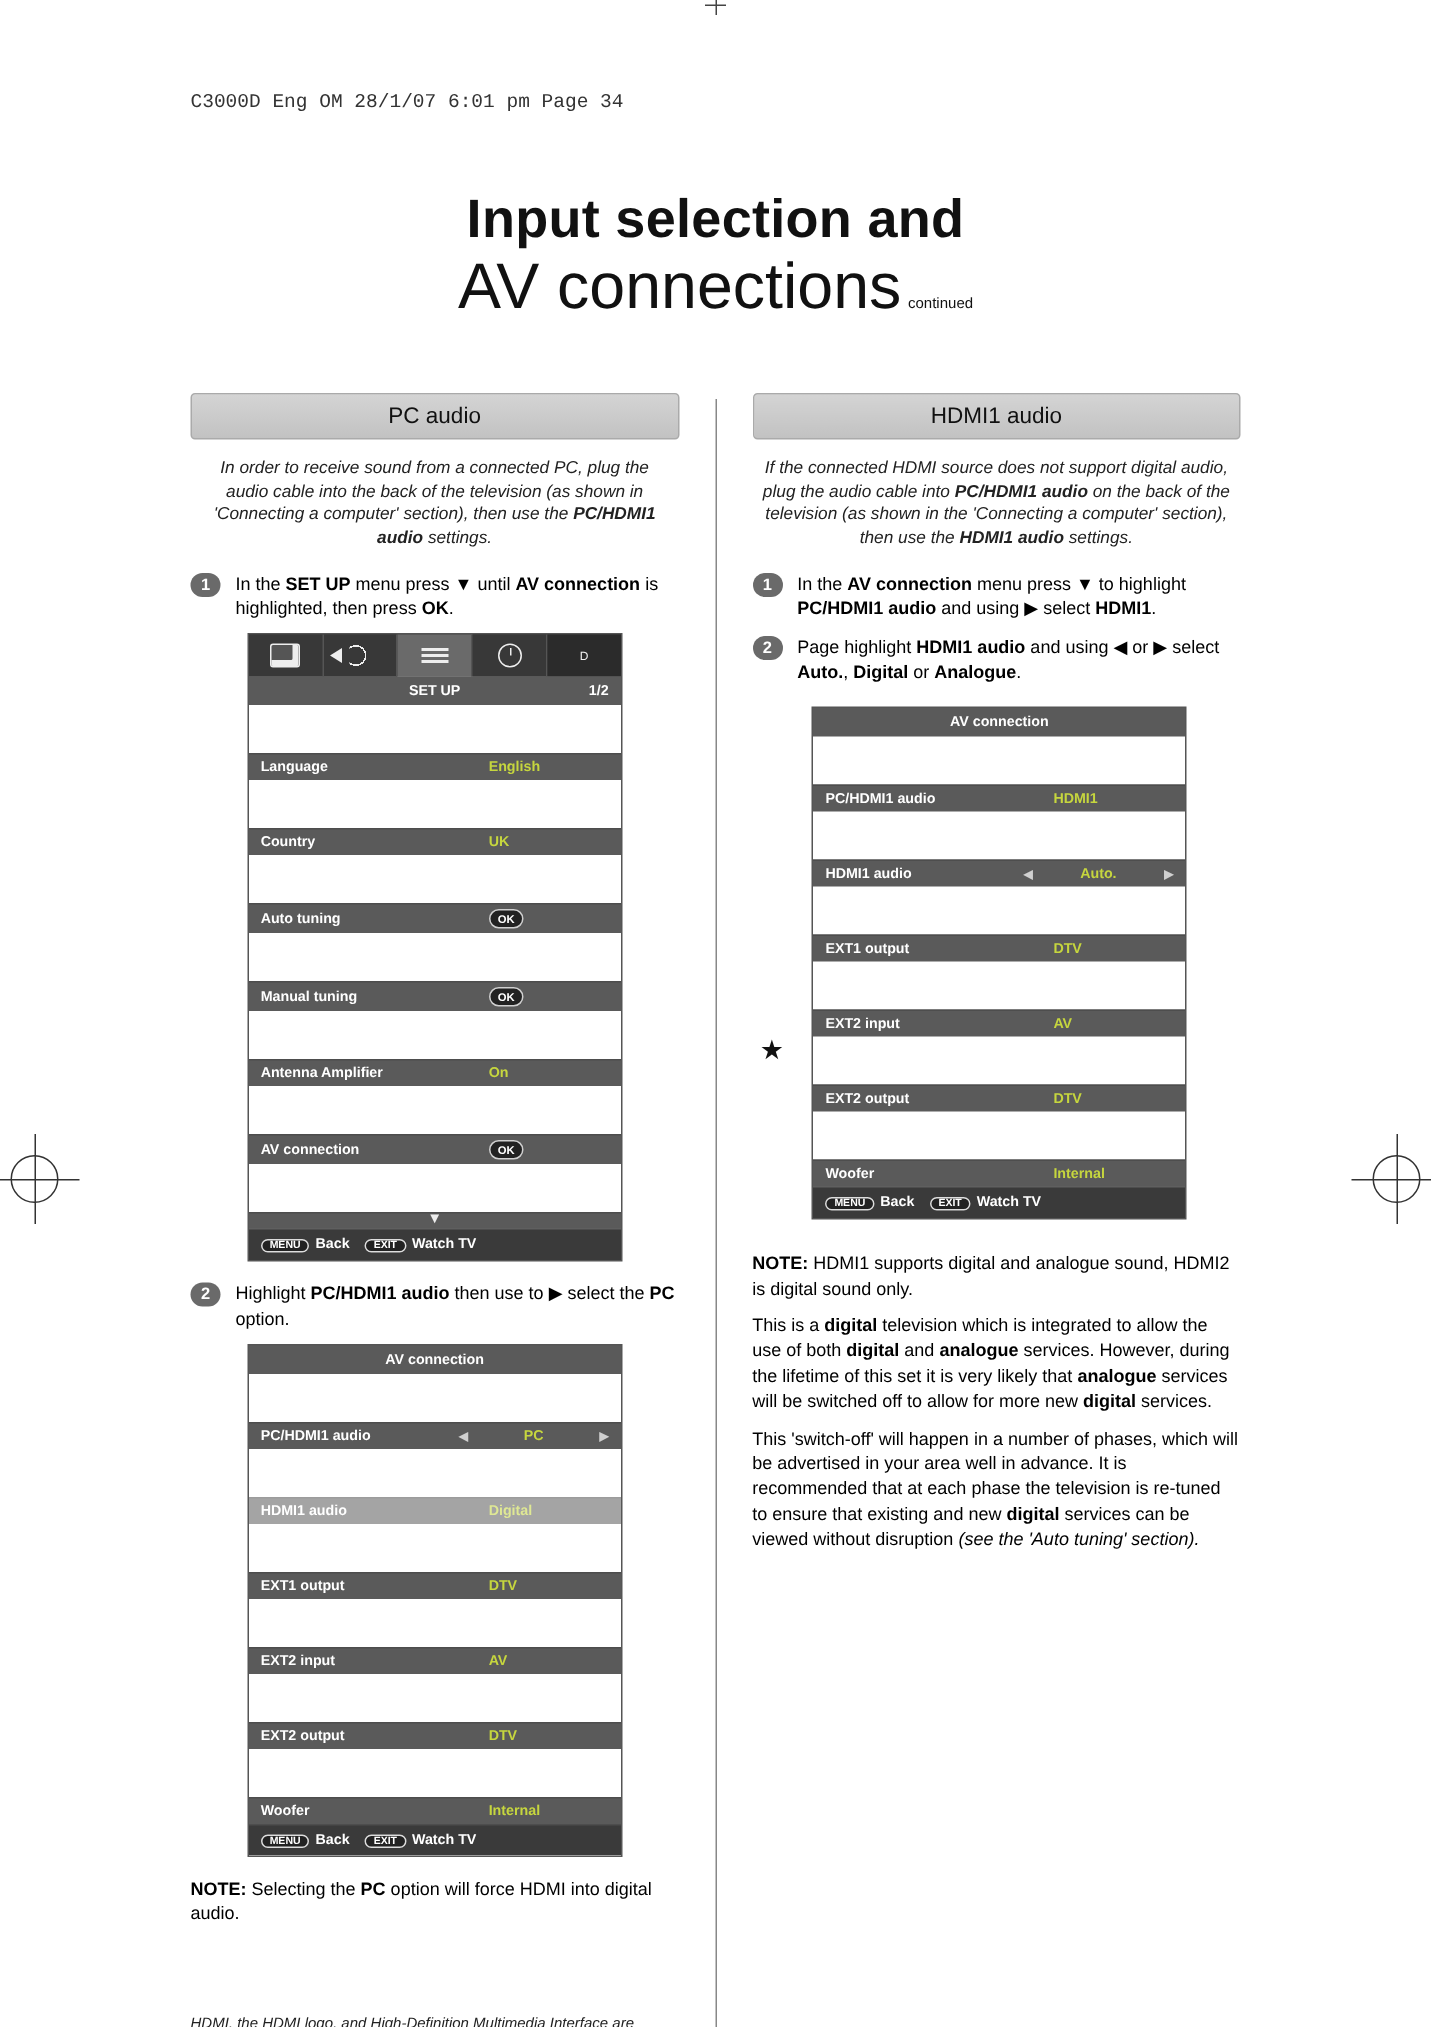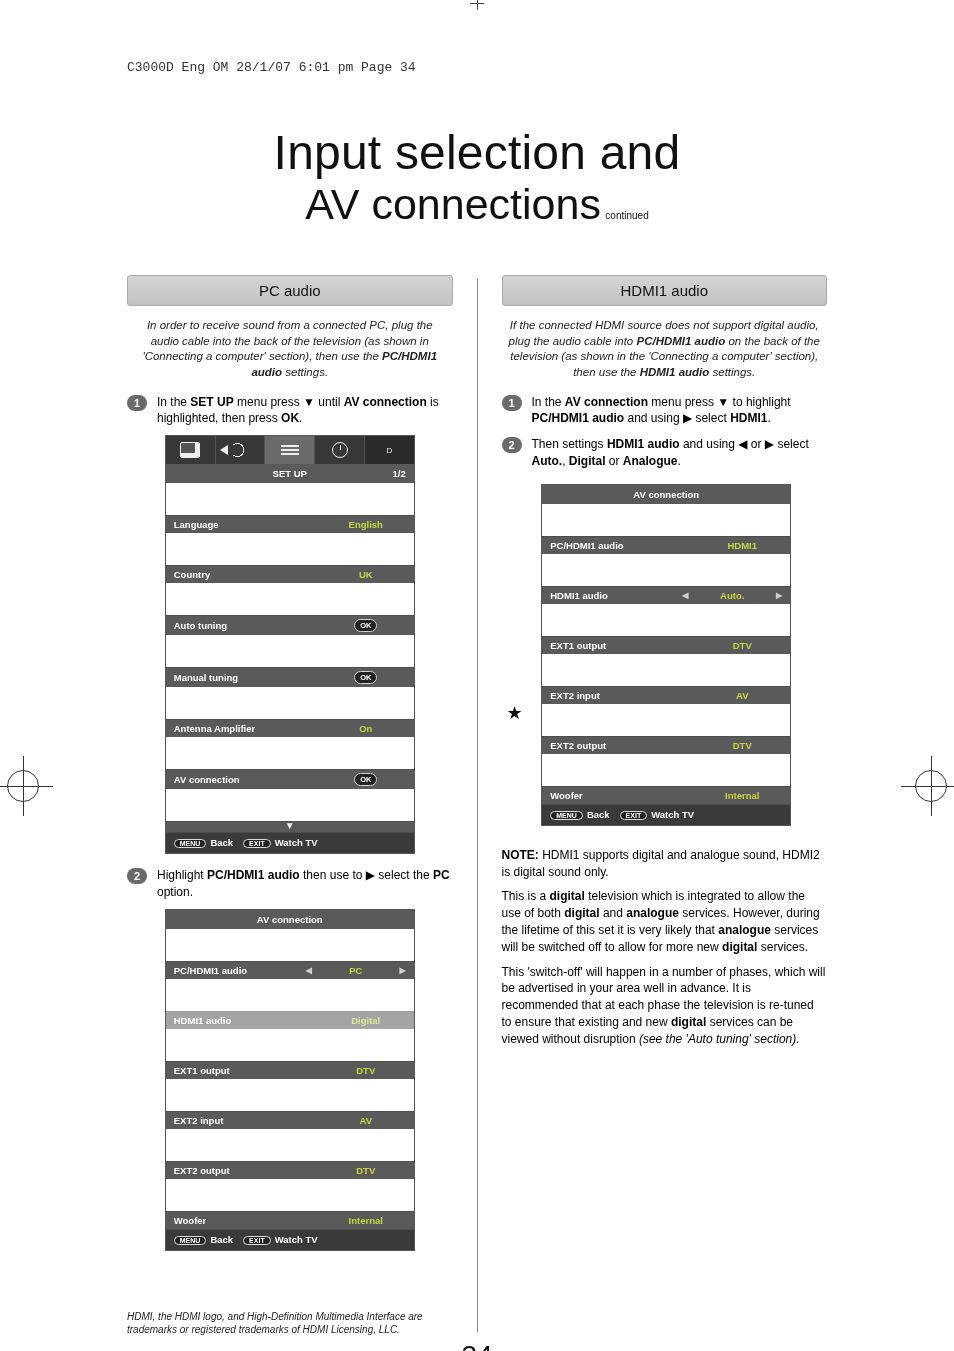--- a/index.html
+++ b/index.html
@@ -68,22 +68,22 @@
     font-size: 13px;
     color: #333;
     padding: 40px 0 10px 60px;
   }
   .main-title {
     text-align: center;
     margin-top: 40px;
     color: #111;
   }
   .main-title .line1 {
-    font-size: 48px;
-    font-weight: 400;
+    font-size: 36px;
+    font-weight: 700;
     letter-spacing: 0.2px;
   }
   .main-title .line2-big {
     font-size: 43px;
     font-weight: 400;
   }
   .main-title .cont {
     font-size: 10px;
     font-weight: 400;
     vertical-align: baseline;
@@ -215,21 +215,20 @@
     background: #5a5a5a;
     border-top: 1px solid #4d4d4d;
     font-weight: 700;
     align-items: center;
     margin-top: 32px;
   }
   .osd-row .val {
     color: #c6d63e;
     font-weight: 700;
     min-width: 80px;
-    text-align: center;
   }
   .osd-row.dim { opacity: 0.55; }
   .osd .okpill {
     display: inline-block;
     background: #222;
     color: #fff;
     border: 1px solid #d0d0d0;
     border-radius: 8px;
     font-size: 7.5px;
     padding: 0 5px;
@@ -423,20 +422,23 @@
         <div class="osd-row">
             <span>Woofer</span>
             <span class="val">Internal</span>
           </div>
         <div class="osd-footer">
           <span><span class="btn">MENU</span><span>Back</span></span>
           <span><span class="btn">EXIT</span><span>Watch TV</span></span>
         </div>
       </div>
 
+      <div class="note">
+        <b>NOTE:</b><span> Selecting the </span><b>PC</b><span> option will force HDMI into digital audio.</span>
+      </div>
 
       <div class="legal">HDMI, the HDMI logo, and High-Definition Multimedia Interface are trademarks or registered trademarks of HDMI Licensing, LLC.</div>
     </div>
 
     <div class="divider"></div>
 
     <div class="col">
       <div class="section-header">HDMI1 audio</div>
 
       <div class="intro">
@@ -446,21 +448,21 @@
       <div class="step">
         <div class="num">1</div>
         <div>
           <span>In the </span><b>AV connection</b><span> menu press ▼ to highlight </span><b>PC/HDMI1 audio</b><span> and using ▶ select </span><b>HDMI1</b><span>.</span>
         </div>
       </div>
 
       <div class="step">
         <div class="num">2</div>
         <div>
-          <span>Then settings </span><b>HDMI1 audio</b><span> and using ◀ or ▶ select </span><b>Auto.</b><span>, </span><b>Digital</b><span> or </span><b>Analogue</b><span>.</span>
+          <span>Page highlight </span><b>HDMI1 audio</b><span> and using ◀ or ▶ select </span><b>Auto.</b><span>, </span><b>Digital</b><span> or </span><b>Analogue</b><span>.</span>
         </div>
       </div>
 
       <div class="star-outer">
         <div style="width:0; position:relative;">
             <span class="star" style="position:absolute; left:5px; top:54px;">★</span>
           </div>
         <div class="osd" style="margin-left:auto;margin-right:auto;">
           <div class="osd-title" style="justify-content:center;">
             <span>AV connection</span>

